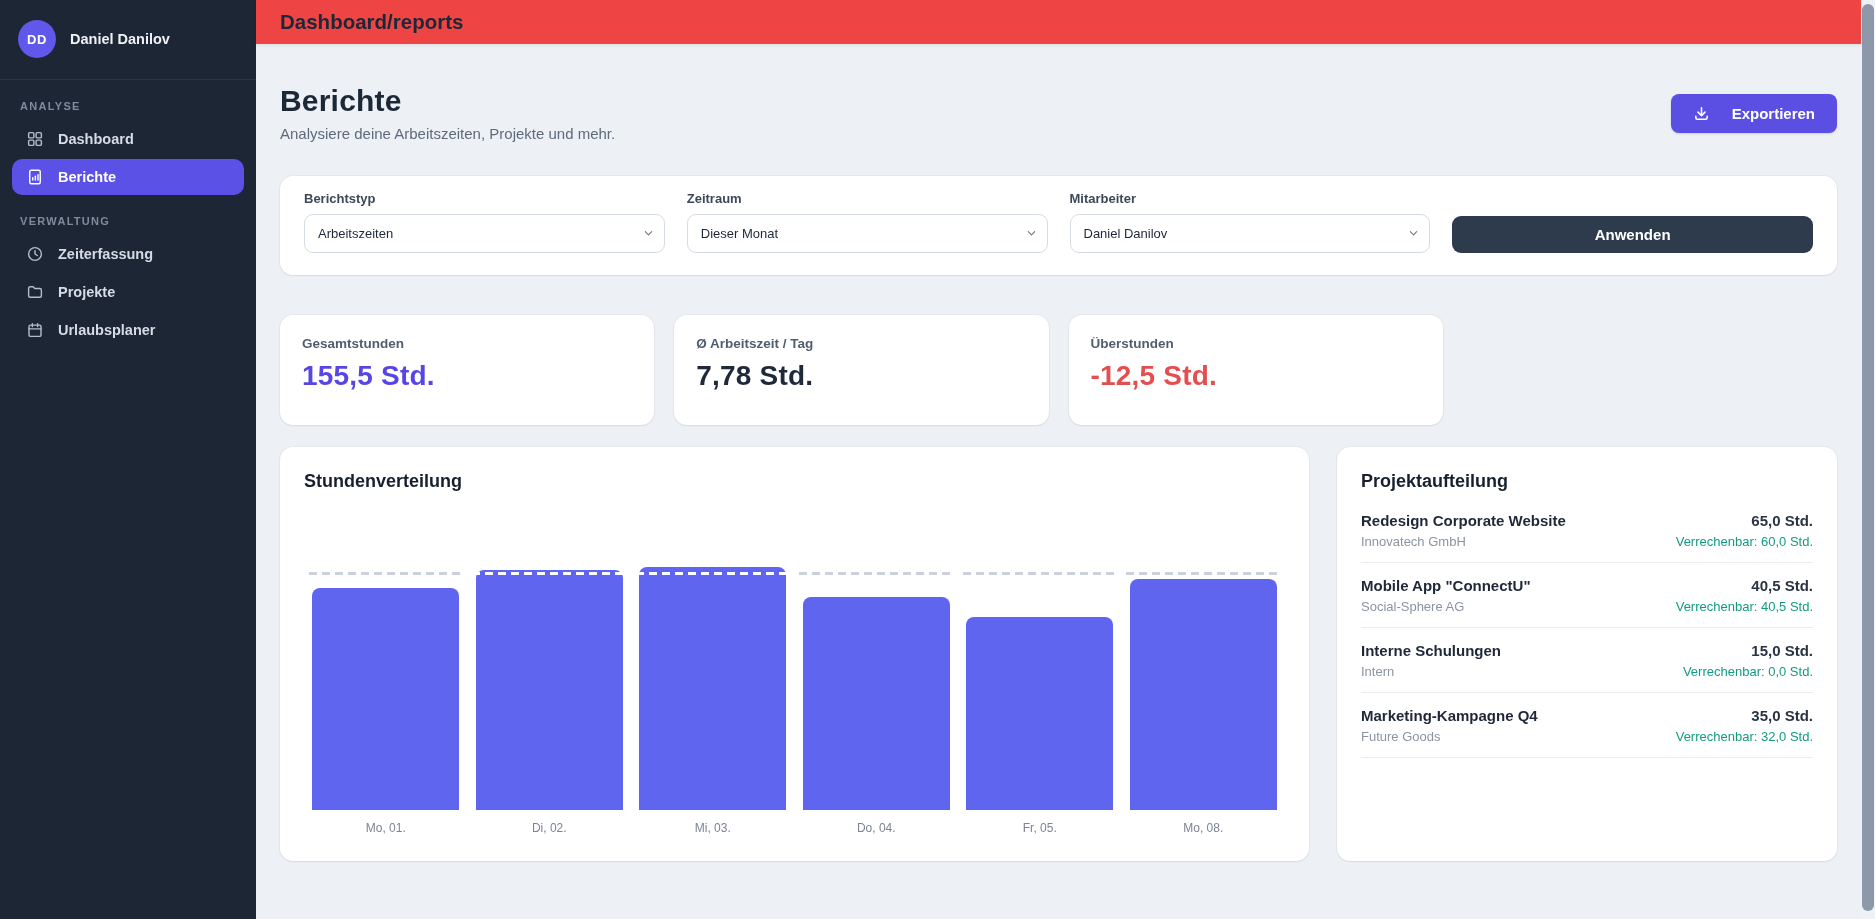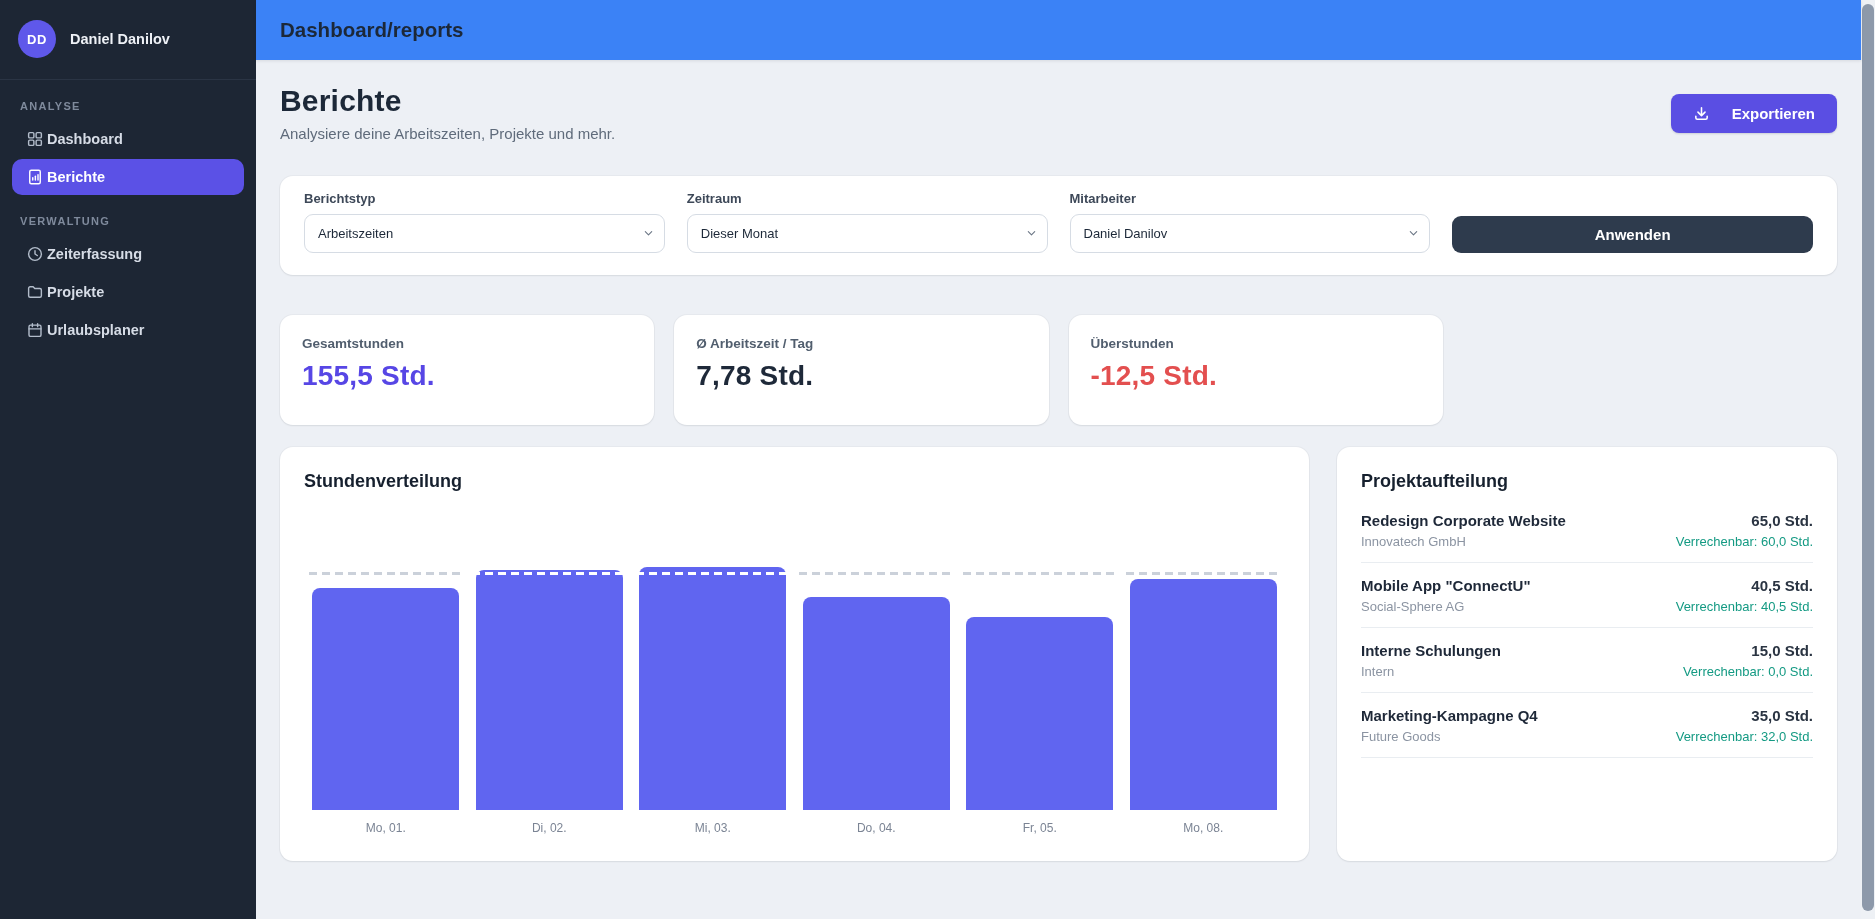--- a/index.html
+++ b/index.html
@@ -22,32 +22,32 @@
     display:flex;align-items:center;justify-content:center;
     font-size:13px;font-weight:700;letter-spacing:.5px;flex:0 0 auto;
   }
   .username{font-size:14.5px;font-weight:700;color:#eef1f6;}
   .sb-divider{height:1px;background:#2a3444;margin:1px 0 6px;}
   .nav-section-label{
     margin:20px 20px 9px;font-size:11px;font-weight:700;
     letter-spacing:1.3px;color:#7f8a9c;text-transform:uppercase;
   }
   .nav-item{
-    display:flex;align-items:center;gap:3px;margin:2px 12px;
+    display:flex;align-items:center;gap:14px;margin:2px 12px;
     padding:9px 14px;border-radius:10px;cursor:pointer;
     font-size:14.5px;font-weight:600;color:#d6dce6;
   }
   .nav-item svg{stroke:#b2bcca;flex:0 0 auto;}
   .nav-item.active{background:#5b51e6;color:#fff;}
   .nav-item.active svg{stroke:#fff;}
 
   
   .main{position:absolute;left:256px;right:14px;top:0;bottom:0;}
   .topbar{
-    height:60px;background:#3b82f6;display:flex;align-items:center;
+    height:44px;background:#ef4444;display:flex;align-items:center;
     padding:0 24px;box-shadow:0 1px 3px rgba(16,24,40,.10);
     position:relative;z-index:2;
   }
   .topbar-title{font-size:20.5px;font-weight:700;color:#1c2838;}
   .content{position:absolute;top:62px;left:0;right:0;bottom:0;padding:22px 24px 0;}
 
   .page-head{display:flex;align-items:center;justify-content:space-between;}
   .page-head h1{margin:0;font-size:30px;font-weight:800;color:#1c2838;letter-spacing:.2px;}
   .page-head p{margin:7px 0 0;font-size:15px;color:#5f6b7b;}
   .export-btn{

